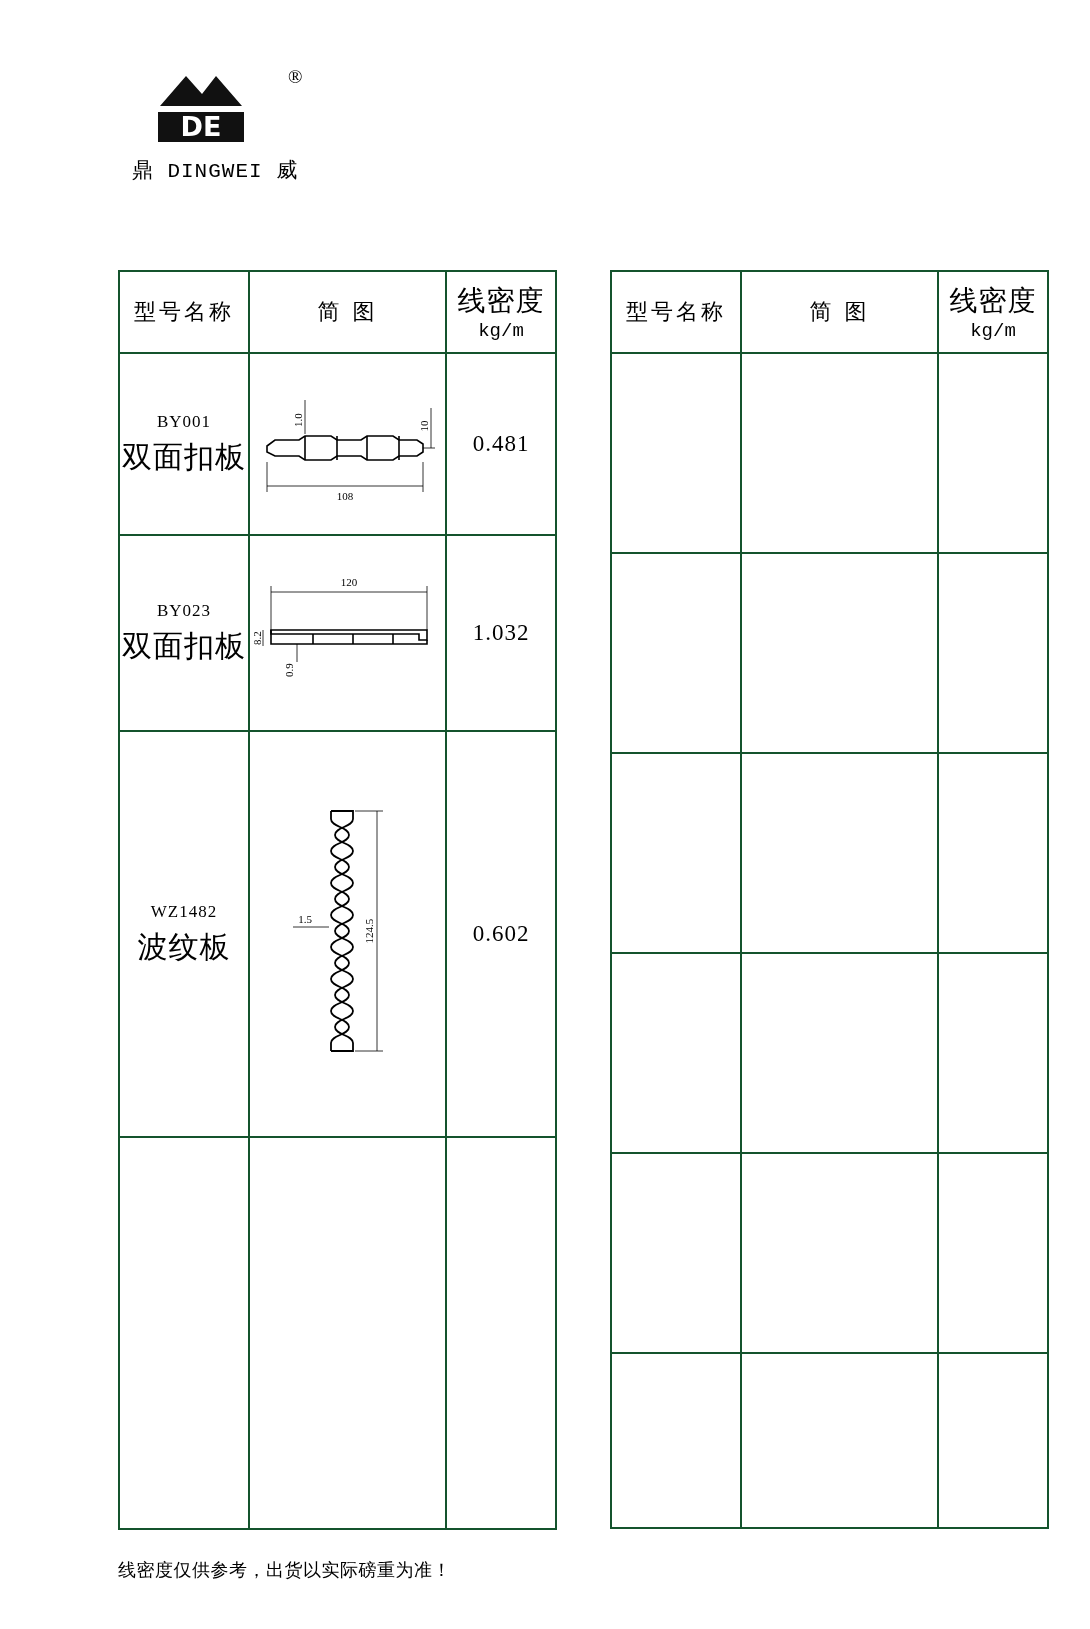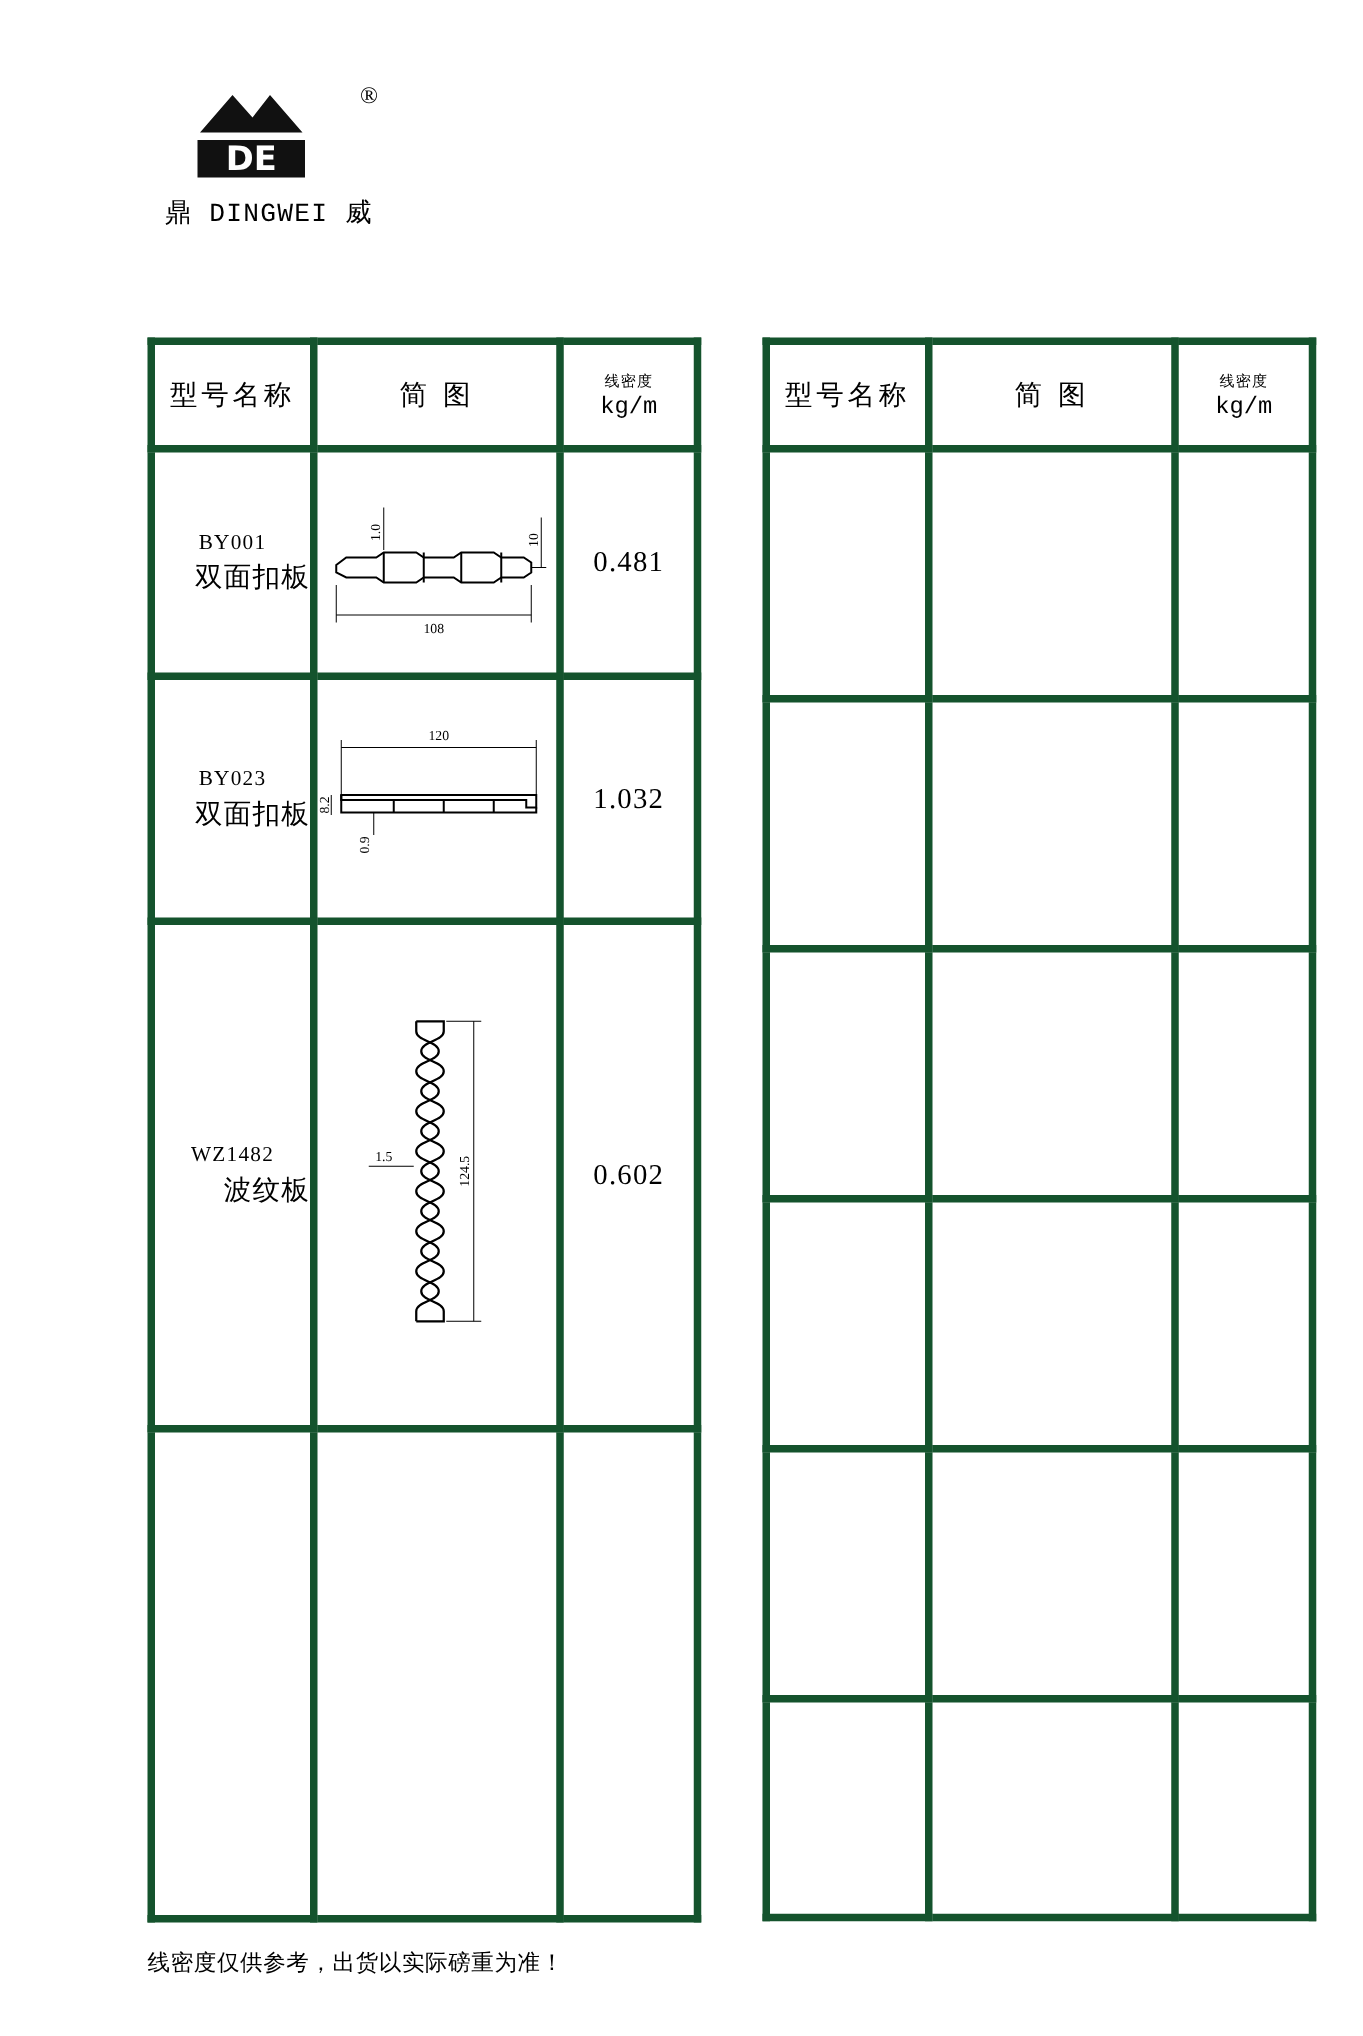--- a/index.html
+++ b/index.html
@@ -64,21 +64,21 @@
     white-space: nowrap;
   }
 
   
   .tbl {
     position: absolute;
     border-collapse: collapse;
     table-layout: fixed;
   }
   .tbl td, .tbl th {
-    border: 6px solid #14532d;
+    border: 2px solid #14532d;
     padding: 0;
     text-align: center;
     vertical-align: middle;
     font-weight: normal;
   }
 
   #table-left {
     left: 118px;
     top: 270px;
     width: 437px;
@@ -92,39 +92,38 @@
   .col-name  { width: 130px; }
   .col-dia   { width: 197px; }
   .col-dens  { width: 110px; }
 
   .hdr-cell {
     height: 80px;
     font-size: 22px;
     font-family: "DejaVu Sans", sans-serif;
     letter-spacing: 3px;
   }
-  .hdr-cell .sub1 { display:block; font-size:12px; letter-spacing:1px; }
+  .hdr-cell .sub1 { display:block; font-size:28px; letter-spacing:1px; }
   .hdr-cell .sub2 { display:block; font-size:19px; letter-spacing:0; font-family:Liberation Mono, monospace; }
 
   .name-cell {
     font-size: 22px;
     line-height: 1.5;
     font-family: "DejaVu Sans", sans-serif;
   }
   .name-cell .code {
     display: block;
     font-family: Liberation Serif, serif;
     font-size: 17px;
     letter-spacing: 1px;
   }
   .name-cell .cn {
     display: block;
-    font-size: 22px;
+    font-size: 30px;
     letter-spacing: 1px;
-    text-align: right;
   }
   .dens-cell {
     font-size: 23px;
     font-family: "Liberation Serif", serif;
     letter-spacing: 1px;
   }
   .dia-cell { position: relative; }
   .dia-cell svg { display: block; margin: 0 auto; }
 
   .row-h1 { height: 182px; }

